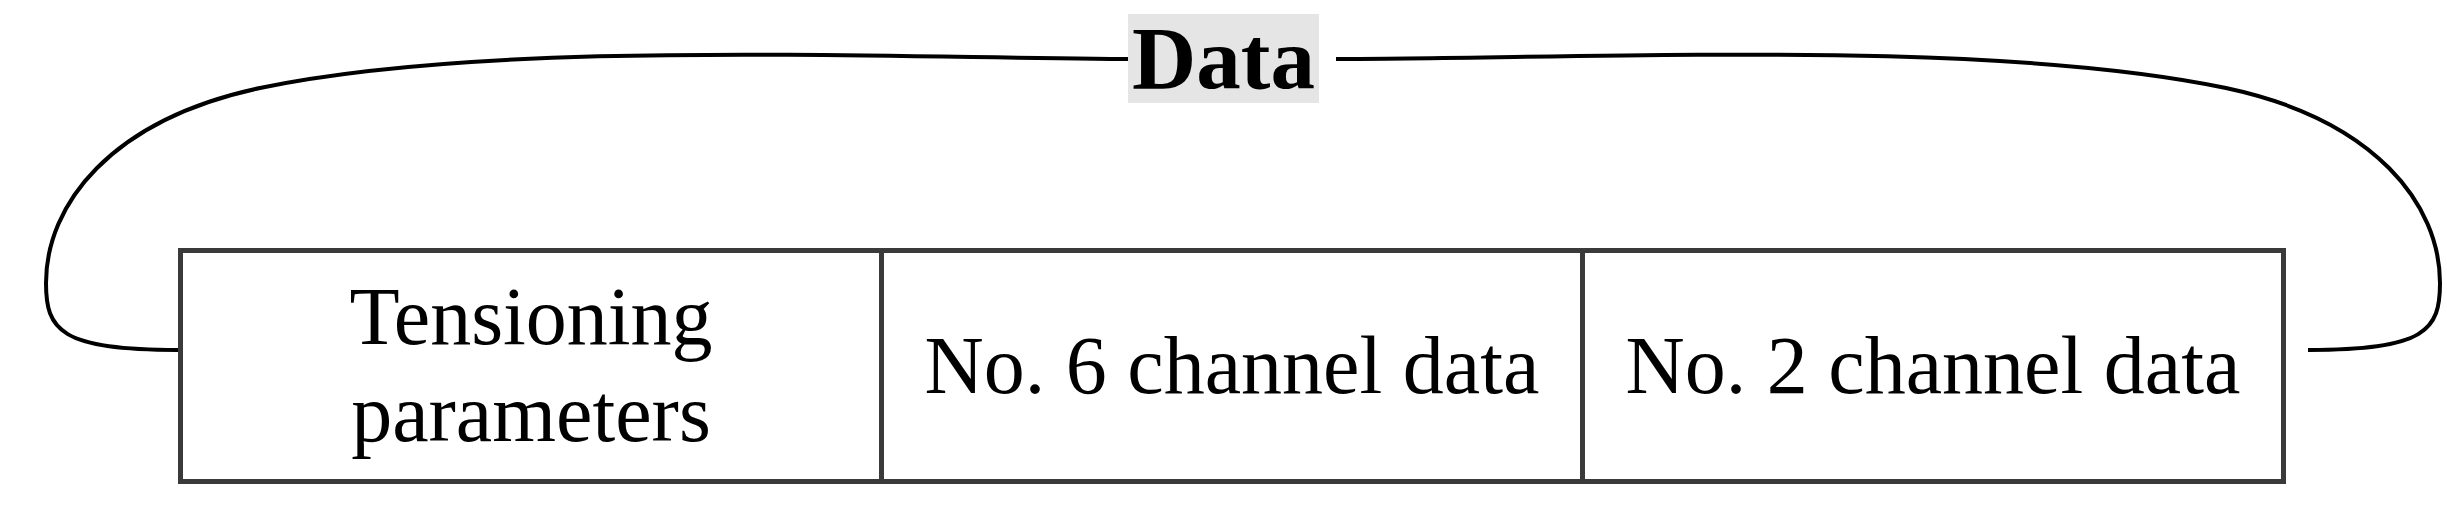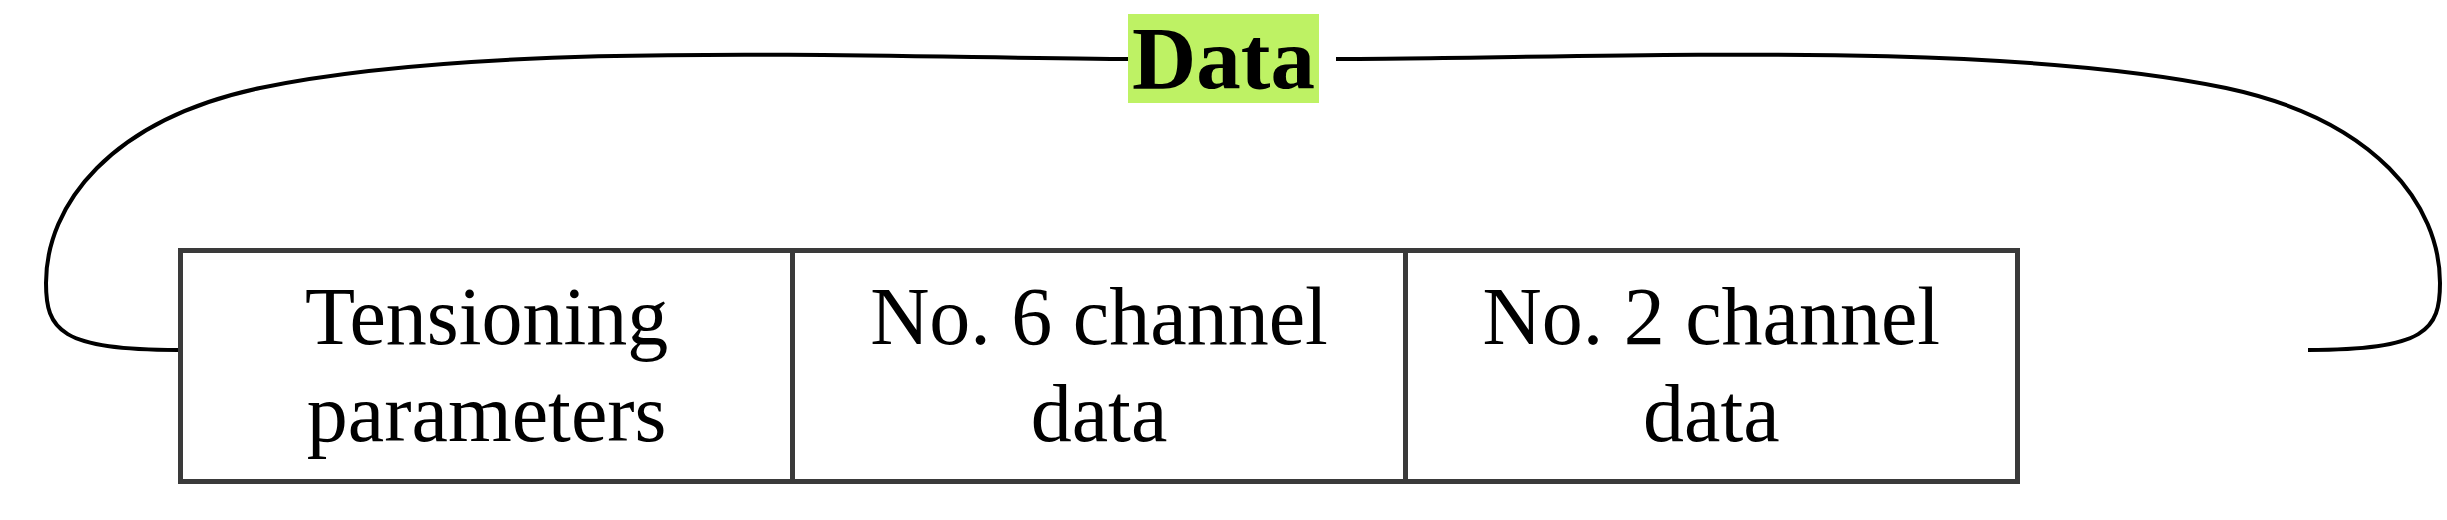--- a/index.html
+++ b/index.html
@@ -41,31 +41,31 @@
     text-align: center;
     font-size: 89px;
     font-weight: bold;
     line-height: 1.0;
     color: #000000;
     letter-spacing: 0px;
     white-space: nowrap;
   }
   #group-label .label-text {
     display: inline-block;
-    background: #bef264;
+    background: #e5e5e5;
     padding: 0 4px;
     font-family: Liberation Serif, serif;
   }
 
   
   #field-table {
     position: absolute;
     left: 178px;
     top: 248px;
-    width: 1842px;
+    width: 2108px;
     height: 236px;
     box-sizing: border-box;
     display: flex;
     border: 5px solid #3a3a3a;
     background: transparent;
   }
   .field-cell {
     flex: 1 1 0;
     box-sizing: border-box;
     display: flex;

